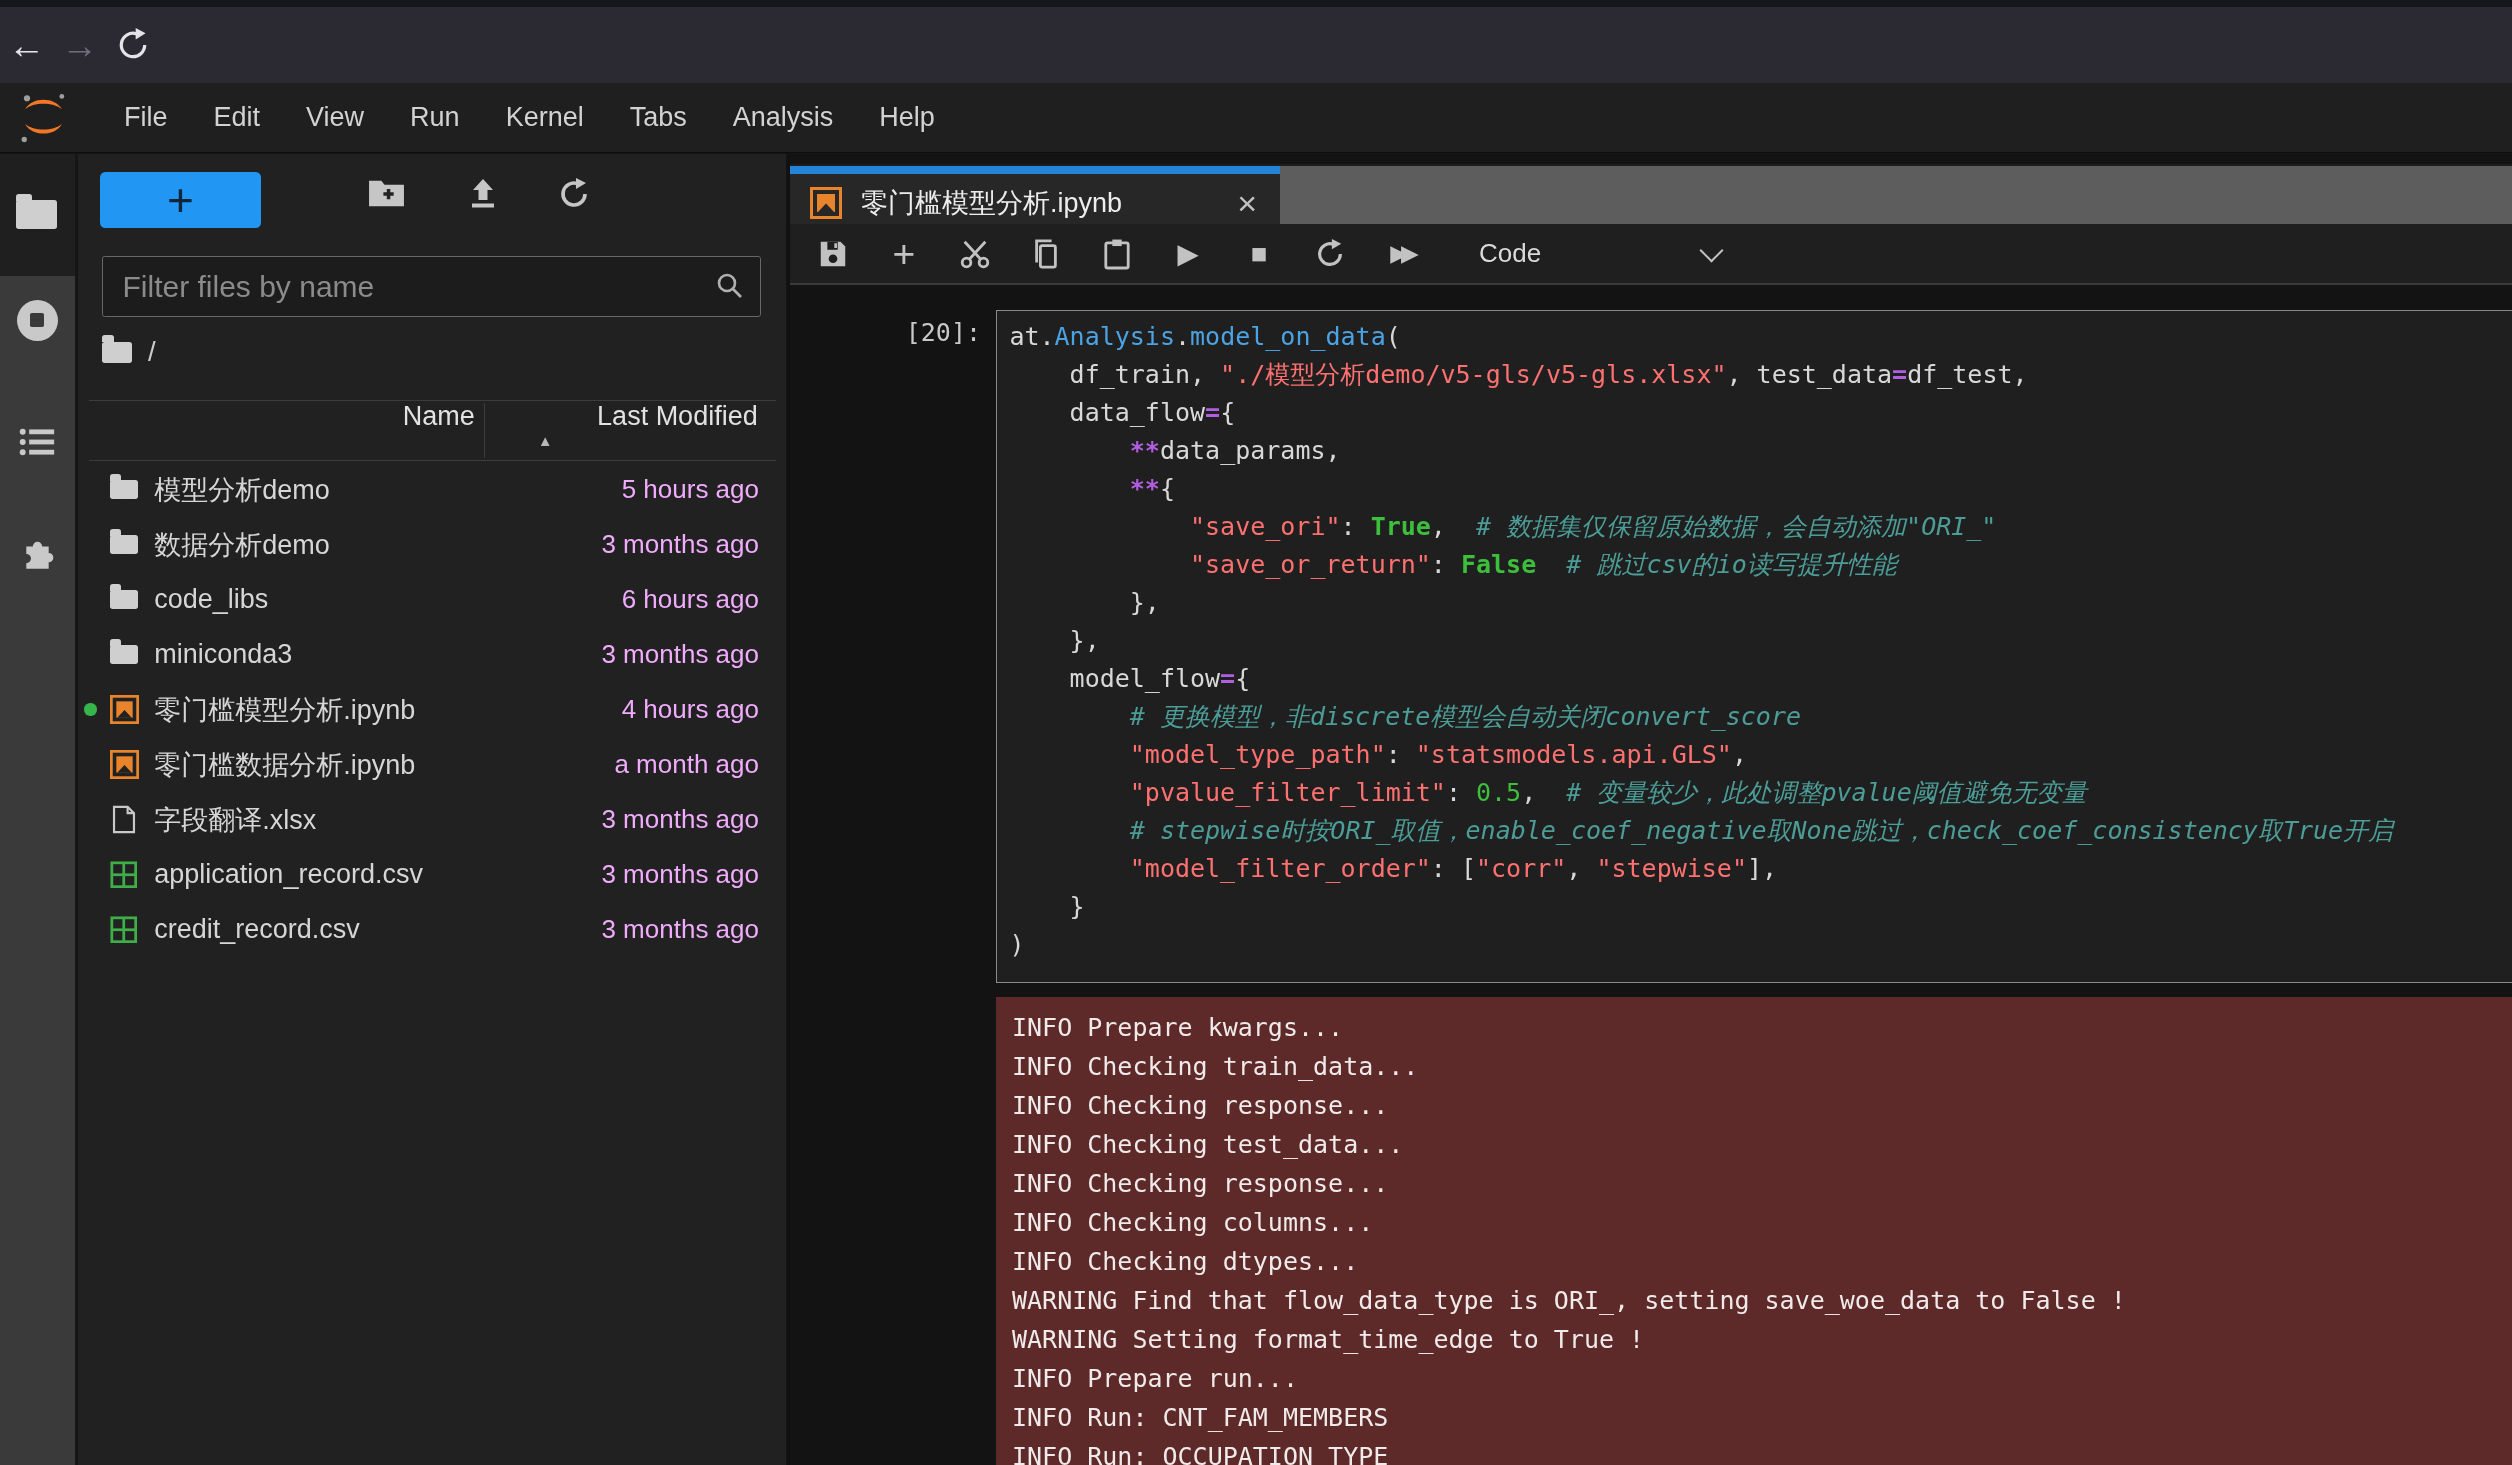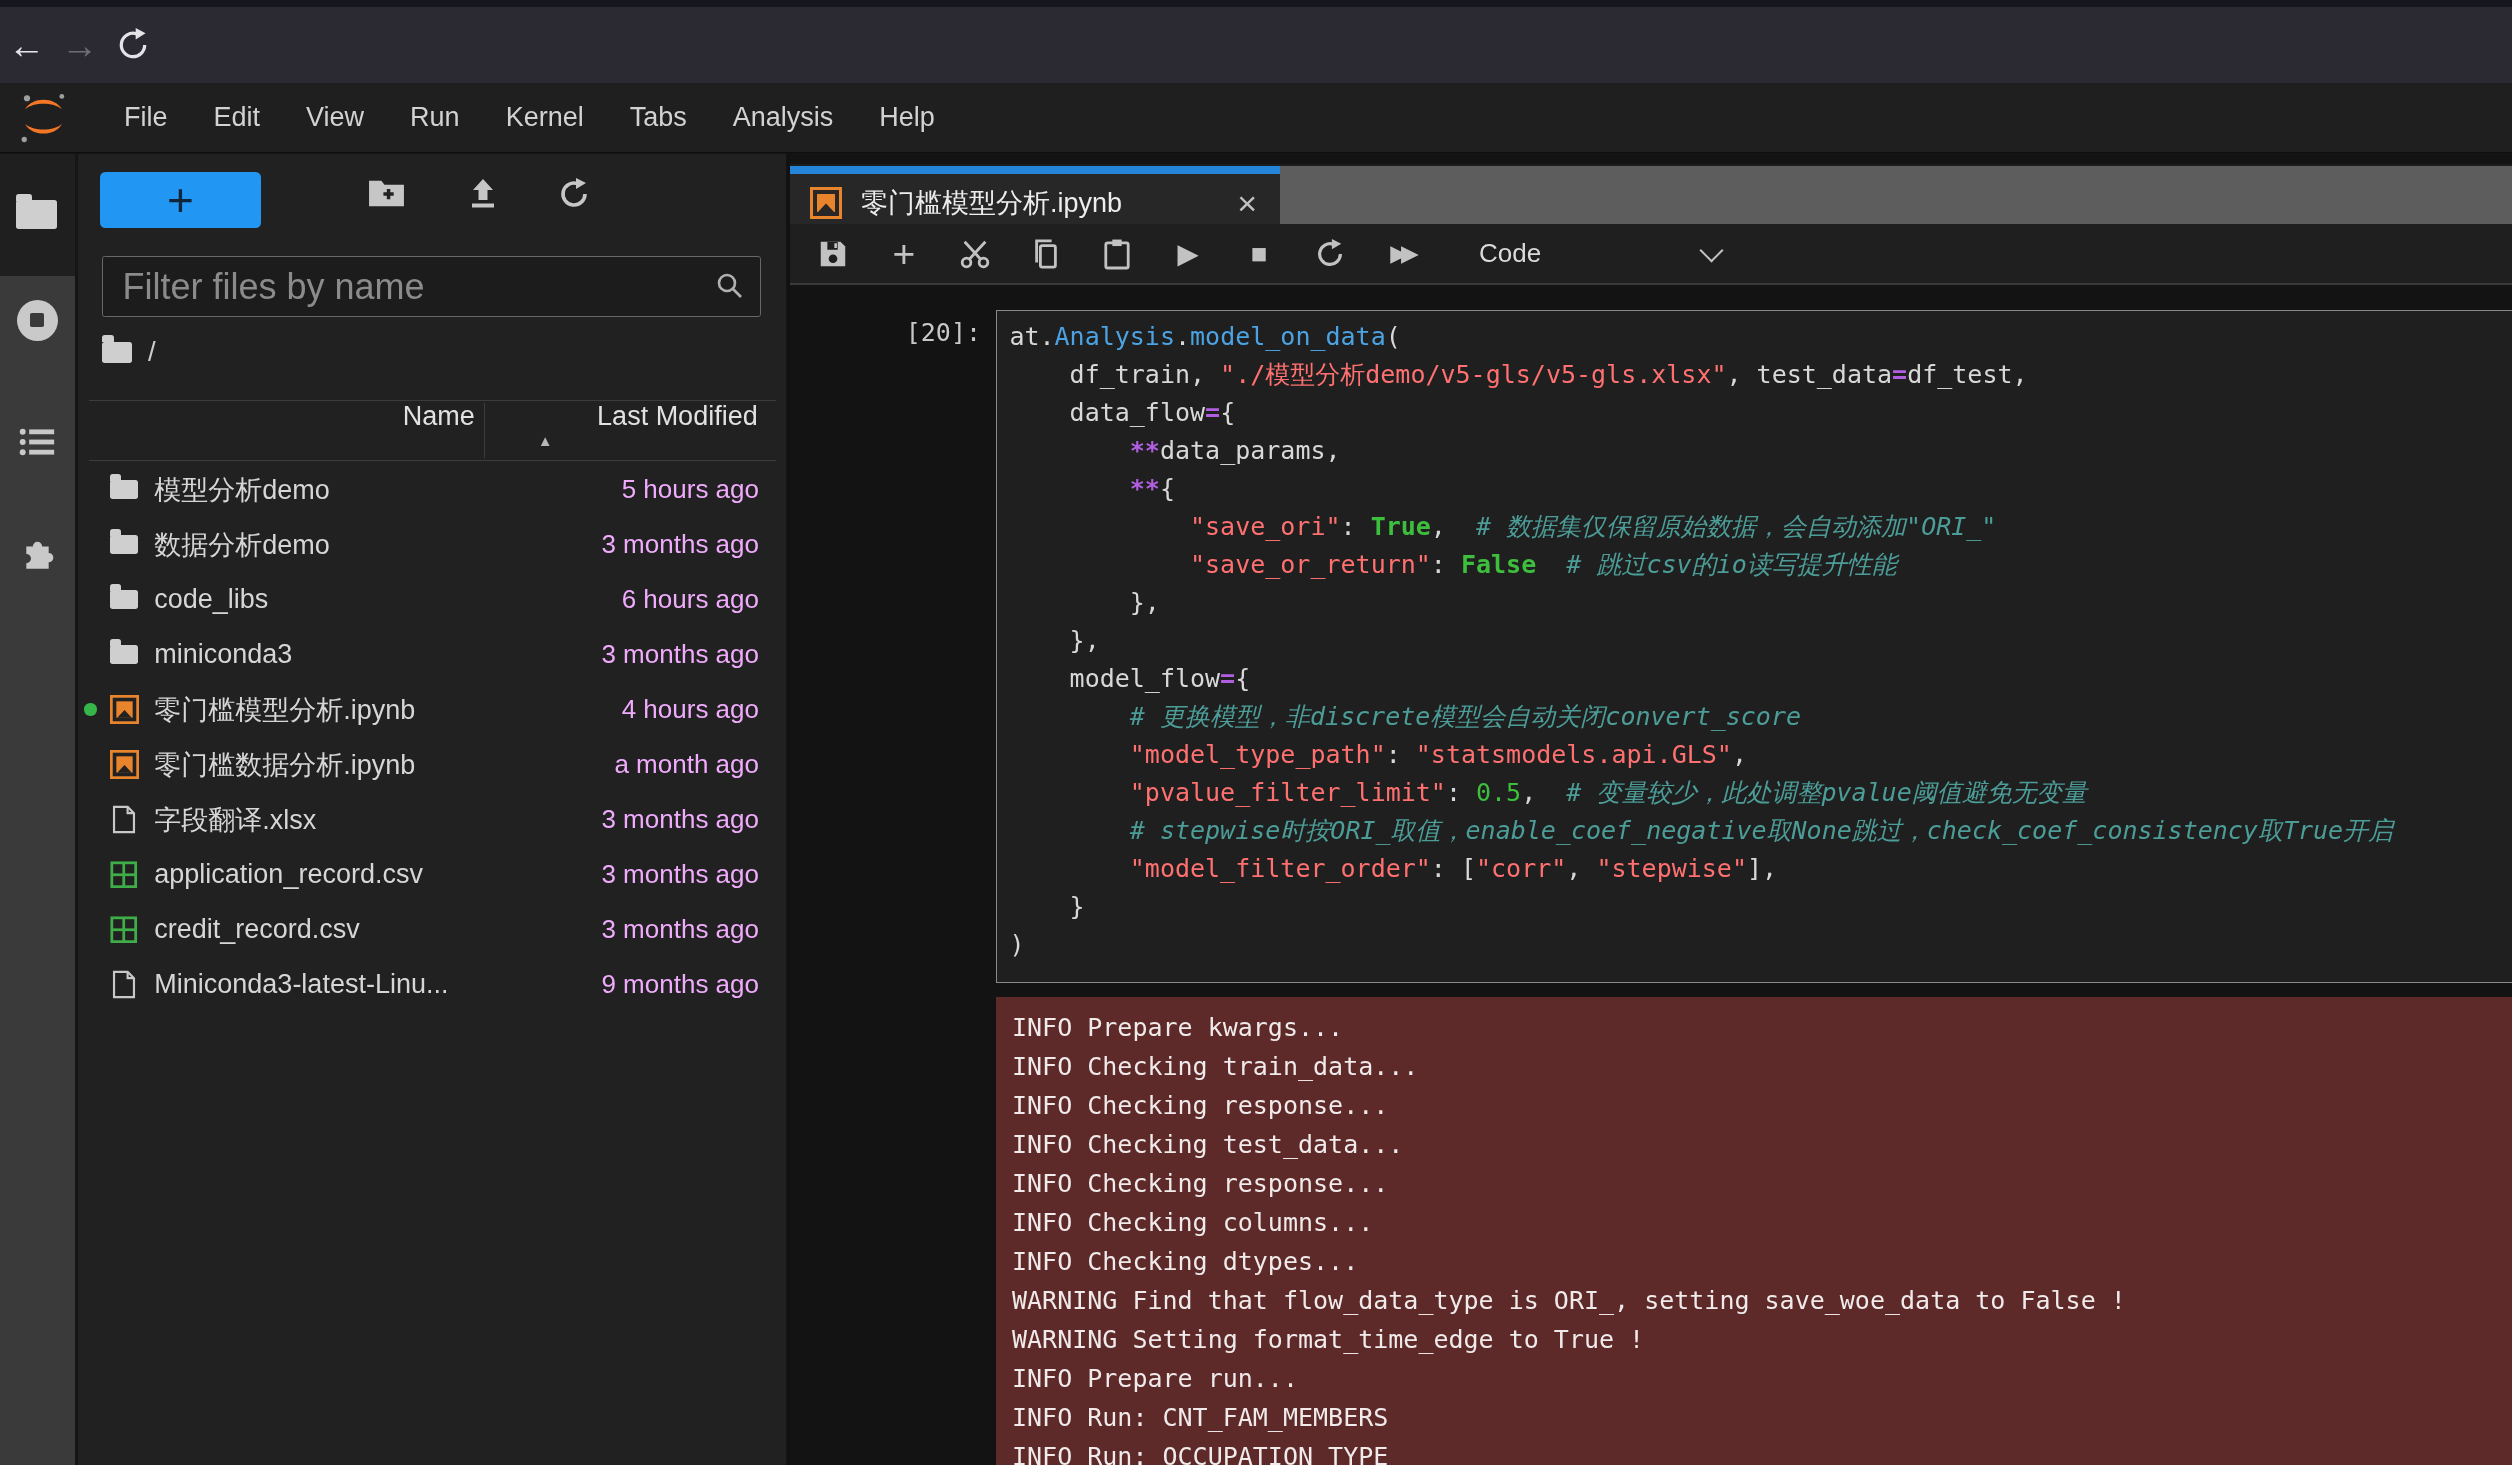--- a/index.html
+++ b/index.html
@@ -39,21 +39,21 @@
   .stop-circ:after{content:"";position:absolute;left:13.3px;top:13.3px;width:14px;height:14px;background:#3a3a3a;border-radius:1.8px;}
   
   .file-panel{position:absolute;left:78px;top:0;width:708px;height:100%;background:#212121;}
   .new-launcher{position:absolute;left:22px;top:18px;width:161px;height:56px;background:#2196f3;
                 border:none;border-radius:5.3px;color:#10253a;font-size:46px;line-height:51px;cursor:pointer;
                 font-family:"Liberation Sans",sans-serif;}
   .fp-ic{position:absolute;top:23px;cursor:pointer;display:flex;justify-content:center;}
   .fp-filter{position:absolute;left:24px;top:102px;width:657px;height:59px;background:#1c1c1c;
              border:1.8px solid #686868;border-radius:2.7px;display:flex;align-items:center;}
   .fp-filter input{flex:1;background:transparent;border:none;outline:none;color:#d946ef;
-                   font-size:36px;padding-left:19.5px;font-family:"Liberation Sans",sans-serif;}
+                   font-size:30px;padding-left:19.5px;font-family:"Liberation Sans",sans-serif;}
   .fp-filter input::placeholder{color:#8b8b8b;}
   .fp-filter .search-ic{margin-right:16px;}
   .fp-crumb{position:absolute;left:24px;top:180px;height:36px;display:flex;align-items:center;}
   .crumb-folder{width:30px;height:21px;}
   .crumb-sep{font-size:27.5px;color:#cccccc;margin-left:16px;}
   .fp-header{position:absolute;left:10.7px;top:246px;width:687px;height:59px;
              border-top:1.8px solid #3c3c3c;border-bottom:1.8px solid #3c3c3c;
              display:flex;align-items:center;font-size:27px;color:#e2e2e2;flex-direction:column;}
   .col-name{margin-left:13.3px;cursor:pointer;}
   .sort-arrow{font-size:15px;color:#b8b8b8;margin-left:226px;}
@@ -290,30 +290,20 @@
             <span class="fic">
               <svg width="27.5" height="27.5" viewBox="0 0 30 30">
                 <rect x="2" y="2" width="26" height="26" fill="none" stroke="#3fae49" stroke-width="3"></rect>
                 <line x1="15" y1="2" x2="15" y2="28" stroke="#3fae49" stroke-width="3"></line>
                 <line x1="2" y1="15" x2="28" y2="15" stroke="#3fae49" stroke-width="3"></line>
               </svg>
             </span>
             <span class="fname">credit_record.csv</span>
             <span class="fdate">3 months ago</span>
           </div>
-          <div class="frow">
-            <span class="fic">
-              <svg width="24" height="29" viewBox="0 0 26 32">
-                <path d="M2 2 H17 L24 9 V30 H2 Z" fill="none" stroke="#c8c8c8" stroke-width="2.4"></path>
-                <path d="M17 2 V9 H24" fill="none" stroke="#c8c8c8" stroke-width="2.4"></path>
-              </svg>
-            </span>
-            <span class="fname">Miniconda3-latest-Linu...</span>
-            <span class="fdate">9 months ago</span>
-          </div>
         </div>
     </div>
 
     <div class="dock-gap"></div>
 
     <div class="nb-area">
       <div class="tabbar">
         <div class="tab">
           <span class="tab-ic">
             <svg width="32" height="32" viewBox="0 0 32 32">

